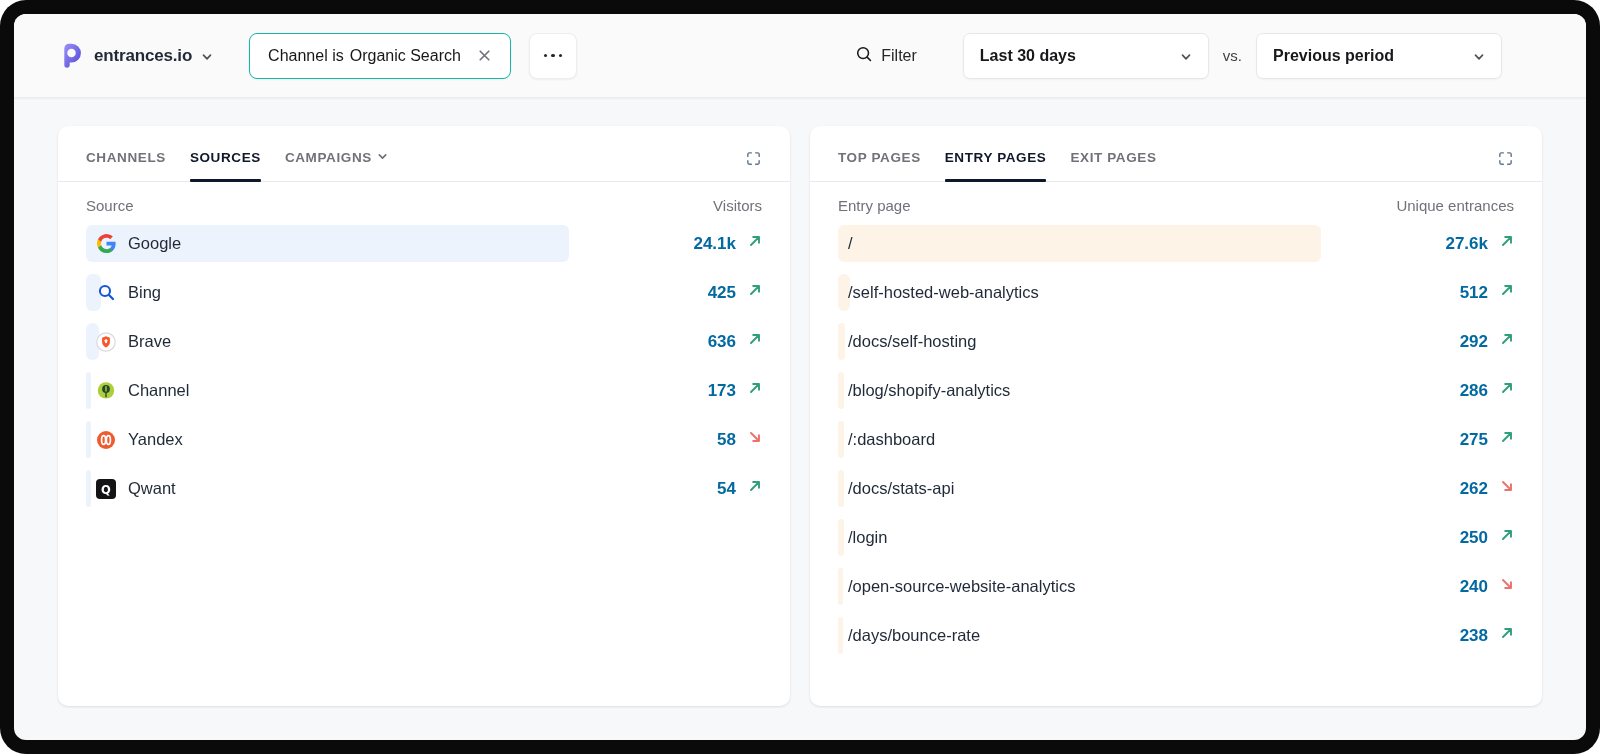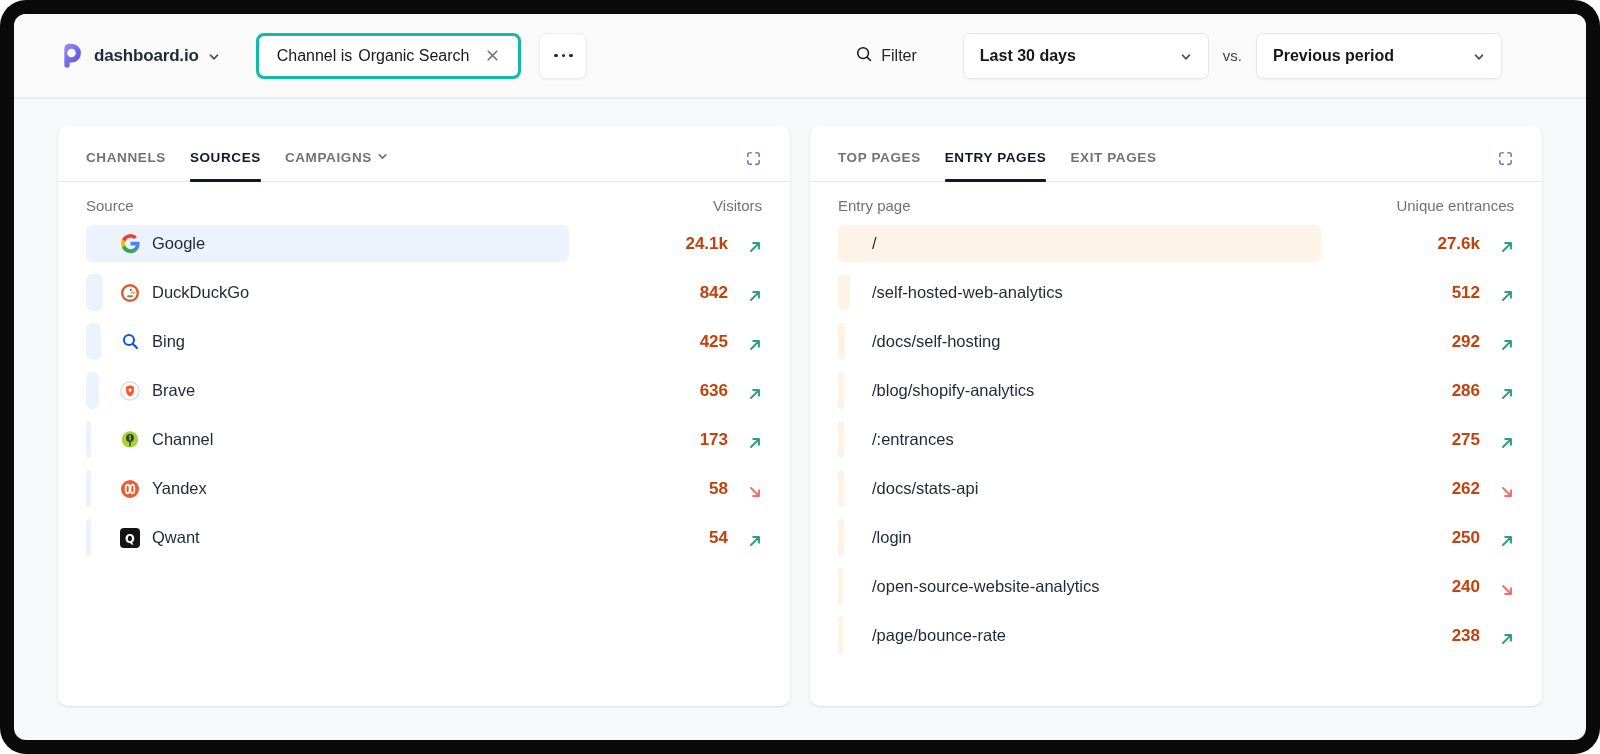--- a/index.html
+++ b/index.html
@@ -11,21 +11,21 @@
            display:flex; flex-direction:column; }
 
   
   .topbar { height:84px; min-height:84px; display:flex; align-items:center; padding:0 44px;
             background:#fafafa; border-bottom:1px solid #ececef; box-shadow:0 1px 2px rgba(16,24,40,.05); }
   .brand { display:flex; align-items:center; gap:9px; cursor:pointer; }
   .brand-name { font-size:17px; font-weight:700; color:#1f2937; letter-spacing:-0.01em; }
   .chev { display:flex; align-items:center; margin-top:2px; }
 
   .chip { margin-left:36px; display:flex; align-items:center; height:46px; padding:0 18px;
-          background:#fff; border:3px solid #14b8a6; border-radius:8px;
+          background:#fff; border:1px solid #14b8a6; border-radius:8px;
           box-shadow:0 1px 2px rgba(16,24,40,.05); font-size:16px; color:#18181b; gap:6px; cursor:pointer; }
   .chip b { font-weight:400; }
   .chip .x { margin-left:10px; display:flex; align-items:center; cursor:pointer; }
 
   .dots-btn { margin-left:18px; width:48px; height:46px; background:#fff; border:1px solid #ededf0;
               border-radius:8px; box-shadow:0 1px 2px rgba(16,24,40,.05);
               display:flex; align-items:center; justify-content:center; gap:4px; cursor:pointer; }
   .dot { width:3.5px; height:3.5px; border-radius:50%; background:#27272a; }
 
   .right { margin-left:auto; display:flex; align-items:center; }
@@ -48,48 +48,48 @@
   .tab { position:relative; font-size:13.5px; font-weight:700; letter-spacing:.045em; color:#71717a;
          padding-bottom:16px; cursor:pointer; display:flex; align-items:center; gap:5px; }
   .tab.active { color:#0f172a; }
   .tab.active::after { content:""; position:absolute; left:0; right:0; bottom:-1px; height:3px;
                        background:#0f172a; border-radius:1px; }
   .expand { margin-left:auto; padding-bottom:14px; display:flex; cursor:pointer; }
 
   .cols { display:flex; justify-content:space-between; padding:15px 28px 11px;
           font-size:15px; color:#71717a; }
   .rows { padding:0 28px; }
-  .row { position:relative; height:37px; margin-bottom:12px; display:flex; align-items:center; cursor:pointer;padding-left:24px; }
+  .row { position:relative; height:37px; margin-bottom:12px; display:flex; align-items:center; cursor:pointer; }
   .bar { position:absolute; left:0; top:0; height:37px; border-radius:6px; min-width:5px; }
   .rlabel { position:relative; display:flex; align-items:center; gap:12px; padding-left:10px;
             font-size:16.5px; color:#1f2937; }
   .icon20 { width:20px; height:20px; display:flex; align-items:center; justify-content:center; }
-  .rvalue { position:relative; margin-left:auto; display:flex; align-items:flex-end; gap:20px;
-            font-size:17px; font-weight:600; color:#c2410c; }
+  .rvalue { position:relative; margin-left:auto; display:flex; align-items:flex-start; gap:12px;
+            font-size:17px; font-weight:600; color:#0369a1; }
   .trend { display:flex; align-items:center; }
 </style>
 </head>
 <body>
 
 <div class="frame">
   <div class="app">
 
     <header class="topbar">
       <div class="brand">
         <span><svg width="27" height="30" viewBox="0 0 30 33">
               <defs>
                 <linearGradient id="plg" x1="0" y1="0" x2="1" y2="1">
                   <stop offset="0" stop-color="#9a92f6"></stop>
                   <stop offset="1" stop-color="#5245d6"></stop>
                 </linearGradient>
               </defs>
               <path d="M7 29 V10.5 C7 7.2 9.2 5 12.5 5 h2.5 a10.5 10.5 0 0 1 0 21 H13 v2.8 c0 1.9-1.1 3-3 3 s-3-1.1-3-2.8 z" fill="url(#plg)"></path>
               <circle cx="15" cy="15.5" r="4.7" fill="#fafafa"></circle>
             </svg></span>
-        <span class="brand-name">dashboard.io</span>
+        <span class="brand-name">entrances.io</span>
         <span class="chev">
             <svg width="12" height="12" viewBox="0 0 12 12">
               <path d="M2.5 4.2L6 7.8l3.5-3.6" fill="none" stroke="#52525b" stroke-width="1.7" stroke-linecap="round" stroke-linejoin="round"></path>
             </svg>
           </span>
       </div>
 
       <div class="chip">
         <span>Channel is</span>
         <b>Organic Search</b>
@@ -182,43 +182,20 @@
               <span class="rvalue">
                 <span>24.1k</span>
                 <span class="trend">
                   <svg width="14" height="14" viewBox="0 0 14 14">
                     <path d="M3 11L11 3M5.2 3H11v5.8" fill="none" stroke="#2f9e7c" stroke-width="1.9" stroke-linecap="round" stroke-linejoin="round"></path>
                   </svg>
                 </span>
               </span>
             </div>
             <div class="row">
-              <span class="bar" style="width:2.50%;background:#edf3fc"></span>
-              <span class="rlabel">
-                <span class="icon20">
-                  <svg width="20" height="20" viewBox="0 0 20 20">
-                    <circle cx="10" cy="10" r="9" fill="#de5833"></circle>
-                    <circle cx="10" cy="10" r="6.6" fill="#fff"></circle>
-                    <circle cx="10.8" cy="6.9" r=".9" fill="#333"></circle>
-                    <ellipse cx="12.8" cy="9.6" rx="2.3" ry="1.2" fill="#f2a24b"></ellipse>
-                    <path d="M6.4 13.2c2.3 1.7 5 1.7 7.2 0l-1.9-1.1c-1 .6-2.4.6-3.4 0z" fill="#57a943"></path>
-                  </svg>
-                </span>
-                <span>DuckDuckGo</span>
-              </span>
-              <span class="rvalue">
-                <span>842</span>
-                <span class="trend">
-                  <svg width="14" height="14" viewBox="0 0 14 14">
-                    <path d="M3 11L11 3M5.2 3H11v5.8" fill="none" stroke="#2f9e7c" stroke-width="1.9" stroke-linecap="round" stroke-linejoin="round"></path>
-                  </svg>
-                </span>
-              </span>
-            </div>
-            <div class="row">
               <span class="bar" style="width:2.19%;background:#edf3fc"></span>
               <span class="rlabel">
                 <span class="icon20">
                   <svg width="19" height="19" viewBox="0 0 20 20">
                     <circle cx="8.4" cy="8.4" r="5.3" fill="none" stroke="#1558d6" stroke-width="2.2"></circle>
                     <path d="M12.6 12.6l4.2 4.2" stroke="#1558d6" stroke-width="2.4" stroke-linecap="round"></path>
                   </svg>
                 </span>
                 <span>Bing</span>
               </span>
@@ -397,21 +374,21 @@
                 <span class="trend">
                   <svg width="14" height="14" viewBox="0 0 14 14">
                     <path d="M3 11L11 3M5.2 3H11v5.8" fill="none" stroke="#2f9e7c" stroke-width="1.9" stroke-linecap="round" stroke-linejoin="round"></path>
                   </svg>
                 </span>
               </span>
             </div>
             <div class="row">
               <span class="bar" style="width:0.93%;background:#fdf3e7"></span>
               <span class="rlabel">
-                <span>/:entrances</span>
+                <span>/:dashboard</span>
               </span>
               <span class="rvalue">
                 <span>275</span>
                 <span class="trend">
                   <svg width="14" height="14" viewBox="0 0 14 14">
                     <path d="M3 11L11 3M5.2 3H11v5.8" fill="none" stroke="#2f9e7c" stroke-width="1.9" stroke-linecap="round" stroke-linejoin="round"></path>
                   </svg>
                 </span>
               </span>
             </div>
@@ -453,21 +430,21 @@
                 <span class="trend">
                   <svg width="14" height="14" viewBox="0 0 14 14">
                     <path d="M3 3l8 8M11 5.2V11H5.2" fill="none" stroke="#ef6f6a" stroke-width="1.9" stroke-linecap="round" stroke-linejoin="round"></path>
                   </svg>
                 </span>
               </span>
             </div>
             <div class="row">
               <span class="bar" style="width:0.80%;background:#fdf3e7"></span>
               <span class="rlabel">
-                <span>/page/bounce-rate</span>
+                <span>/days/bounce-rate</span>
               </span>
               <span class="rvalue">
                 <span>238</span>
                 <span class="trend">
                   <svg width="14" height="14" viewBox="0 0 14 14">
                     <path d="M3 11L11 3M5.2 3H11v5.8" fill="none" stroke="#2f9e7c" stroke-width="1.9" stroke-linecap="round" stroke-linejoin="round"></path>
                   </svg>
                 </span>
               </span>
             </div>

